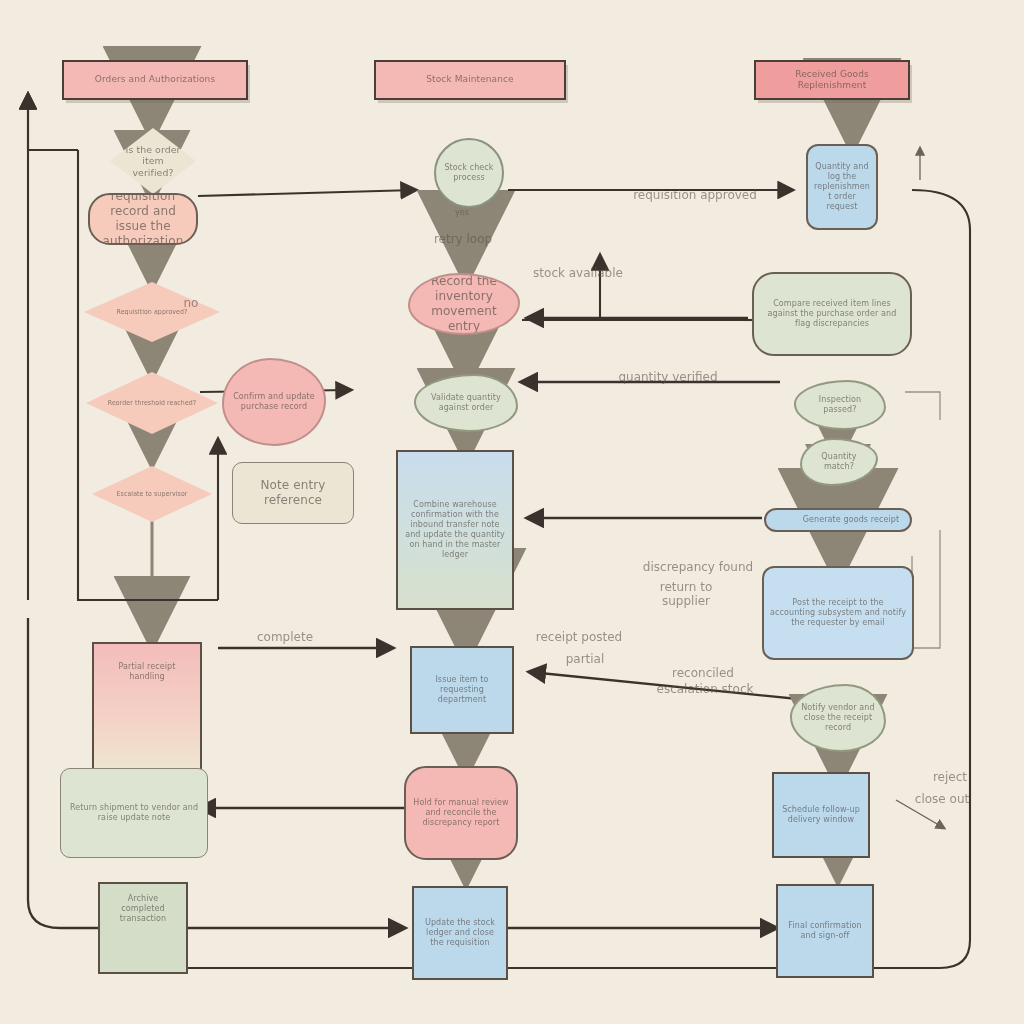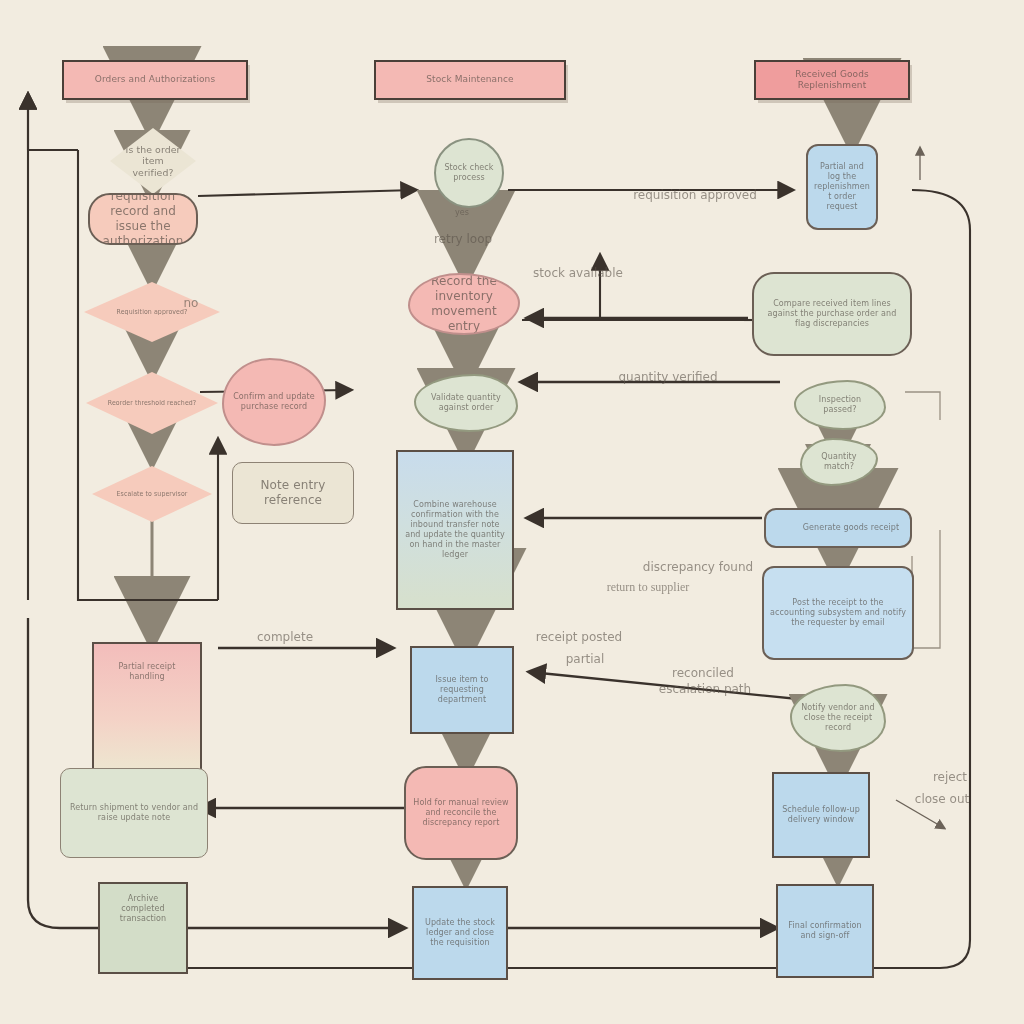--- a/index.html
+++ b/index.html
@@ -260,36 +260,36 @@
 
   <div class="node soft c-cream f7" style="left:232px;top:452px;width:122px;height:62px;">
     <span class="txt">Note entry reference</span>
   </div>
 
   <div class="node cloud c-pink f8" style="left:222px;top:348px;width:104px;height:88px;">
     <span class="txt">Confirm and update purchase record</span>
   </div>
 
   <div class="node round c-blue f8" style="left:806px;top:134px;width:72px;height:86px;">
-    <span class="txt">Partial and log the replenishment order request</span>
+    <span class="txt">Quantity and log the replenishment order request</span>
   </div>
 
   <div class="node round-lg c-green-l f8" style="left:752px;top:262px;width:160px;height:84px;">
     <span class="txt">Compare received item lines against the purchase order and flag discrepancies</span>
   </div>
 
   <div class="node blob c-green-l f8" style="left:794px;top:370px;width:92px;height:50px;">
     <span class="txt">Inspection passed?</span>
   </div>
 
   <div class="node blob2 c-green-l f8" style="left:800px;top:428px;width:78px;height:48px;justify-content:flex-end;">
     <span class="txt">Quantity match?</span>
   </div>
 
-  <div class="node round c-blue f8" style="left:764px;top:498px;width:148px;height:40px;padding-left:32px;">
+  <div class="node round c-blue f8" style="left:764px;top:498px;width:148px;height:24px;padding-left:32px;">
     <span class="txt">Generate goods receipt</span>
   </div>
 
   <div class="node round c-blue-l f8" style="left:762px;top:556px;width:152px;height:94px;">
     <span class="txt">Post the receipt to the accounting subsystem and notify the requester by email</span>
   </div>
 
   <div class="node blob c-green-l f8" style="left:790px;top:674px;width:96px;height:68px;">
     <span class="txt">Notify vendor and close the receipt record</span>
   </div>
@@ -307,29 +307,29 @@
   <div class="edge-label f8" style="left:432px;top:208px;width:60px;">yes</div>
 
   <div class="edge-label f7" style="left:156px;top:296px;width:70px;">no</div>
 
   <div class="edge-label f7" style="left:528px;top:266px;width:100px;">stock available</div>
 
   <div class="edge-label f7" style="left:608px;top:370px;width:120px;">quantity verified</div>
 
   <div class="edge-label f7" style="left:628px;top:560px;width:140px;">discrepancy found</div>
 
-  <div class="edge-label f7" style="left:598px;top:580px;width:100px;font-family:Liberation Serif, serif;">return to supplier</div>
+  <div class="edge-label f7" style="left:636px;top:580px;width:100px;">return to supplier</div>
 
   <div class="edge-label f7" style="left:524px;top:630px;width:110px;">receipt posted</div>
 
   <div class="edge-label f7" style="left:530px;top:652px;width:110px;">partial</div>
 
   <div class="edge-label f7" style="left:648px;top:666px;width:110px;">reconciled</div>
 
-  <div class="edge-label f7" style="left:650px;top:682px;width:110px;">escalation path</div>
+  <div class="edge-label f7" style="left:650px;top:682px;width:110px;">escalation stock</div>
 
   <div class="edge-label f7" style="left:240px;top:630px;width:90px;">complete</div>
 
   <div class="edge-label f7" style="left:920px;top:770px;width:60px;">reject</div>
 
   <div class="edge-label f7" style="left:912px;top:792px;width:60px;">close out</div>
 
   <div class="edge-label f7" style="left:418px;top:232px;width:90px;">retry loop</div>
 
 </div>

